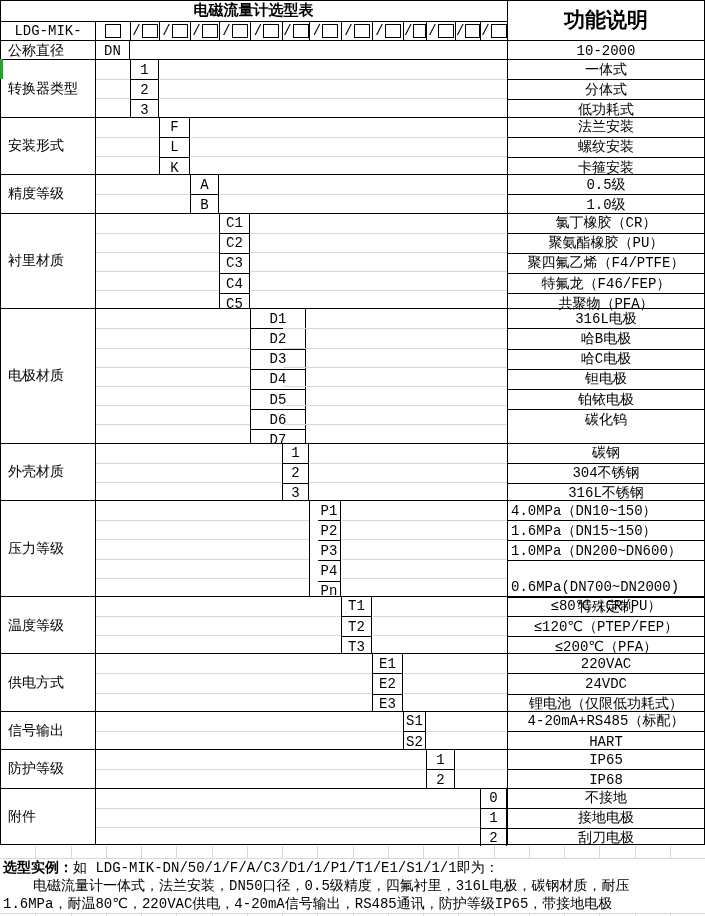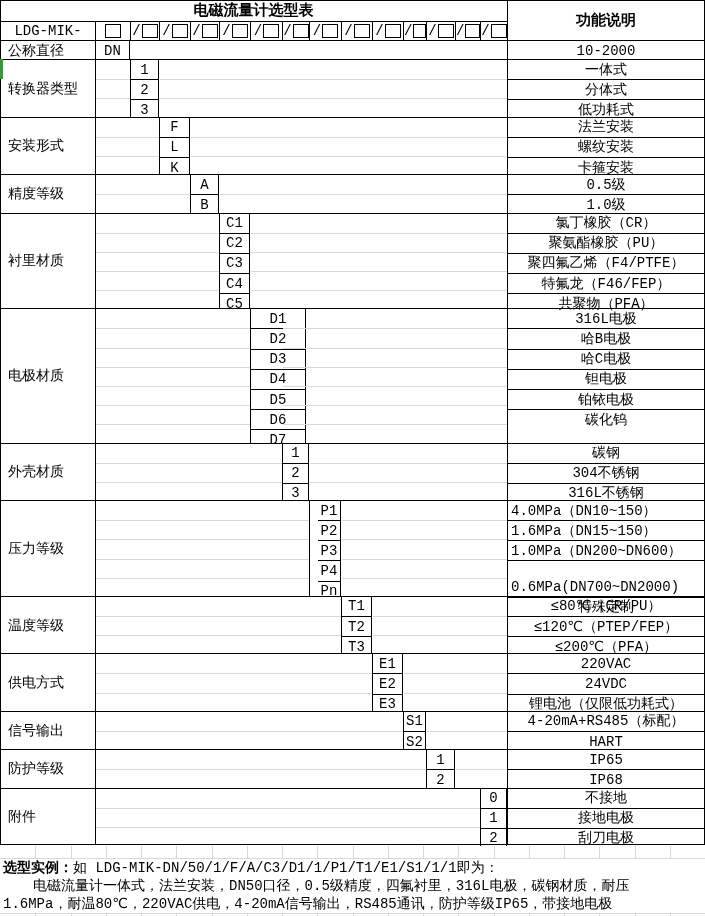--- a/index.html
+++ b/index.html
@@ -1,21 +1,21 @@
 <!DOCTYPE html>
 <html><head>
 <meta charset="utf-8">
 <style>
   html,body{margin:0;padding:0;background:#ffffff;}
   .sheet{position:relative;width:705px;height:916px;background:#fff;color:#000;
          font-family:"Liberation Mono","DejaVu Sans",monospace;overflow:hidden;}
   .abs{position:absolute;box-sizing:border-box;}
   .cell{display:flex;align-items:center;justify-content:center;}
   .title-cell{border-bottom:1px solid #000;font-weight:bold;font-size:15px;}
-  .func-header{font-weight:bold;font-size:15px;}
+  .func-header{font-weight:bold;font-size:21px;}
   .model-prefix{font-size:14px;}
   .cat-label{font-size:14px;justify-content:flex-start;padding-left:7px;}
   .code-cell{font-size:14px;border-bottom:1px solid #000;}
   .code-cell:last-child{border-bottom:none;}
   .desc-cell{font-size:14px;border-bottom:1px solid #000;}
   .desc-cell:last-child{border-bottom:none;}
   .desc-left{justify-content:flex-start;padding-left:3px;}
   .section{border-top:1px solid #000;}
   .codecol{border-left:1px solid #000;border-right:1px solid #000;}
   .slot-box{display:inline-block;width:14px;height:12px;border:1px solid #000;margin-left:1px;}

